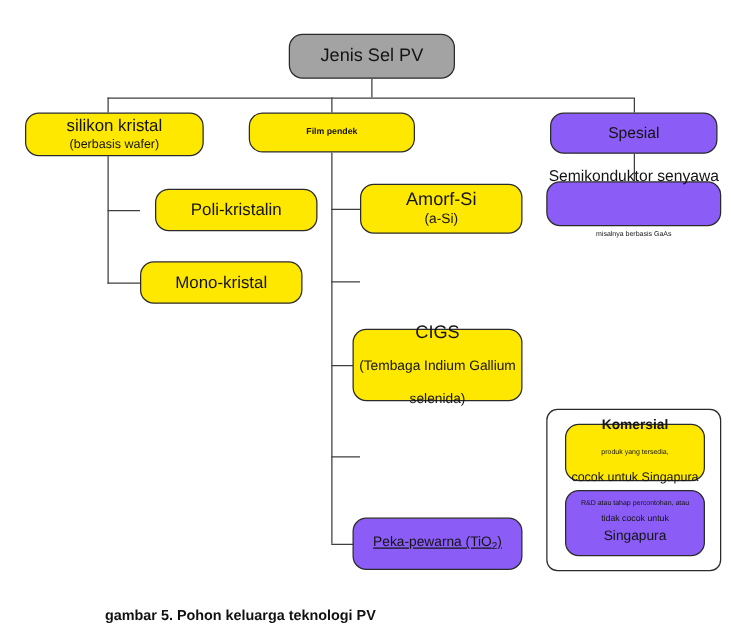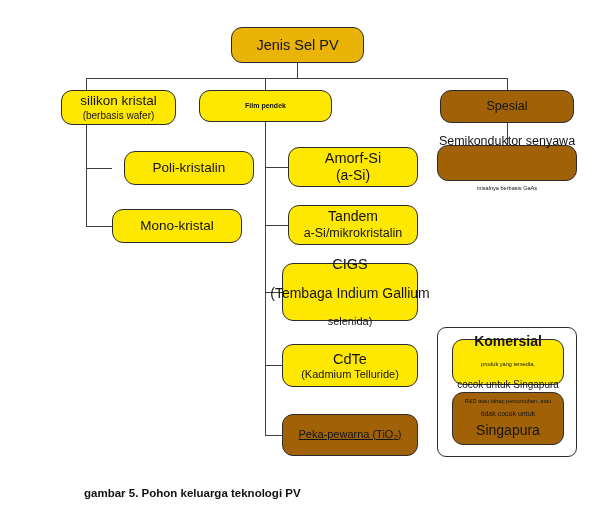--- a/index.html
+++ b/index.html
@@ -36,32 +36,32 @@
     display: flex;
     flex-direction: column;
     align-items: center;
     justify-content: center;
     text-align: center;
     color: #141414;
     line-height: 1.25;
     padding: 2px 4px;
   }
   .node.yellow { background: #ffe800; }
-  .node.blue   { background: #eab308; }
-  .node.white  { background: #a16207; }
+  .node.blue   { background: #a3a3a3; }
+  .node.white  { background: #8b5cf6; }
 
   .t-main { white-space: nowrap; }
   .t-sub  { white-space: nowrap; }
 
   
   .s15 { font-size: 14.5px; }
   .s14 { font-size: 13.5px; }
   .s13 { font-size: 12.5px; }
   .s12 { font-size: 11px; }
-  .s11 { font-size: 14px; }
+  .s11 { font-size: 11px; }
   .s10 { font-size: 10px; }
   .s8  { font-size: 7px; }
   .s65 { font-size: 5.6px; }
 
   
   #legend-panel {
     position: absolute;
     box-sizing: border-box;
     border: 1.2px solid #2b2b2b;
     border-radius: 9px;
@@ -101,21 +101,21 @@
   <div class="ln h" style="left:265px; top:292px; width:23px;"></div>
   <div class="ln h" style="left:265px; top:365px; width:23px;"></div>
   <div class="ln h" style="left:265px; top:435px; width:23px;"></div>
 
   <div class="ln v" style="left:507px; top:123px; height:22px;"></div>
 
   <div class="node blue" style="left:231px; top:27px; width:133px; height:36px;">
     <span class="t-main s15">Jenis Sel PV</span>
   </div>
 
-  <div class="node yellow" style="left:20px; top:90px; width:115px; height:35px;margin-left:41px;">
+  <div class="node yellow" style="left:20px; top:90px; width:143px; height:35px;">
     <span class="t-main s14">silikon kristal</span>
     <span class="t-sub s10">(berbasis wafer)</span>
   </div>
 
   <div class="node yellow" style="left:124px; top:151px; width:130px; height:34px;">
     <span class="t-main s14">Poli-kristalin</span>
   </div>
 
   <div class="node yellow" style="left:112px; top:209px; width:130px; height:34px;">
     <span class="t-main s14">Mono-kristal</span>
@@ -123,35 +123,27 @@
 
   <div class="node yellow" style="left:199px; top:90px; width:133px; height:32px;">
     <span class="t-main s8" style="font-weight:bold;">Film pendek</span>
   </div>
 
   <div class="node yellow" style="left:288px; top:147px; width:130px; height:40px;">
     <span class="t-main s15">Amorf-Si</span>
     <span class="t-sub s11">(a-Si)</span>
   </div>
 
-  <div class="node yellow" style="left:288px; top:205px; width:130px; height:40px;">
-    <span class="t-main s11">Tandem</span>
-    <span class="t-sub s13">a-Si/mikrokristalin</span>
-  </div>
 
   <div class="node yellow" style="left:282px; top:263px; width:136px; height:58px;gap:12px;">
     <span class="t-main s15">CIGS</span>
     <span class="t-sub s11">(Tembaga Indium Gallium</span>
     <span class="t-sub s12">selenida)</span>
   </div>
 
-  <div class="node yellow" style="left:282px; top:344px; width:136px; height:43px;">
-    <span class="t-main s15">CdTe</span>
-    <span class="t-sub s12">(Kadmium Telluride)</span>
-  </div>
 
   <div class="node white" style="left:282px; top:414px; width:136px; height:42px;text-decoration:underline;">
     <span class="t-main s12"><span>Peka-pewarna (TiO</span><sub>2</sub><span>)</span></span>
   </div>
 
   <div class="node white" style="left:440px; top:90px; width:134px; height:33px;">
     <span class="t-main s13">Spesial</span>
   </div>
 
   <div class="node white" style="left:437px; top:145px; width:140px; height:36px;gap:36px;">

